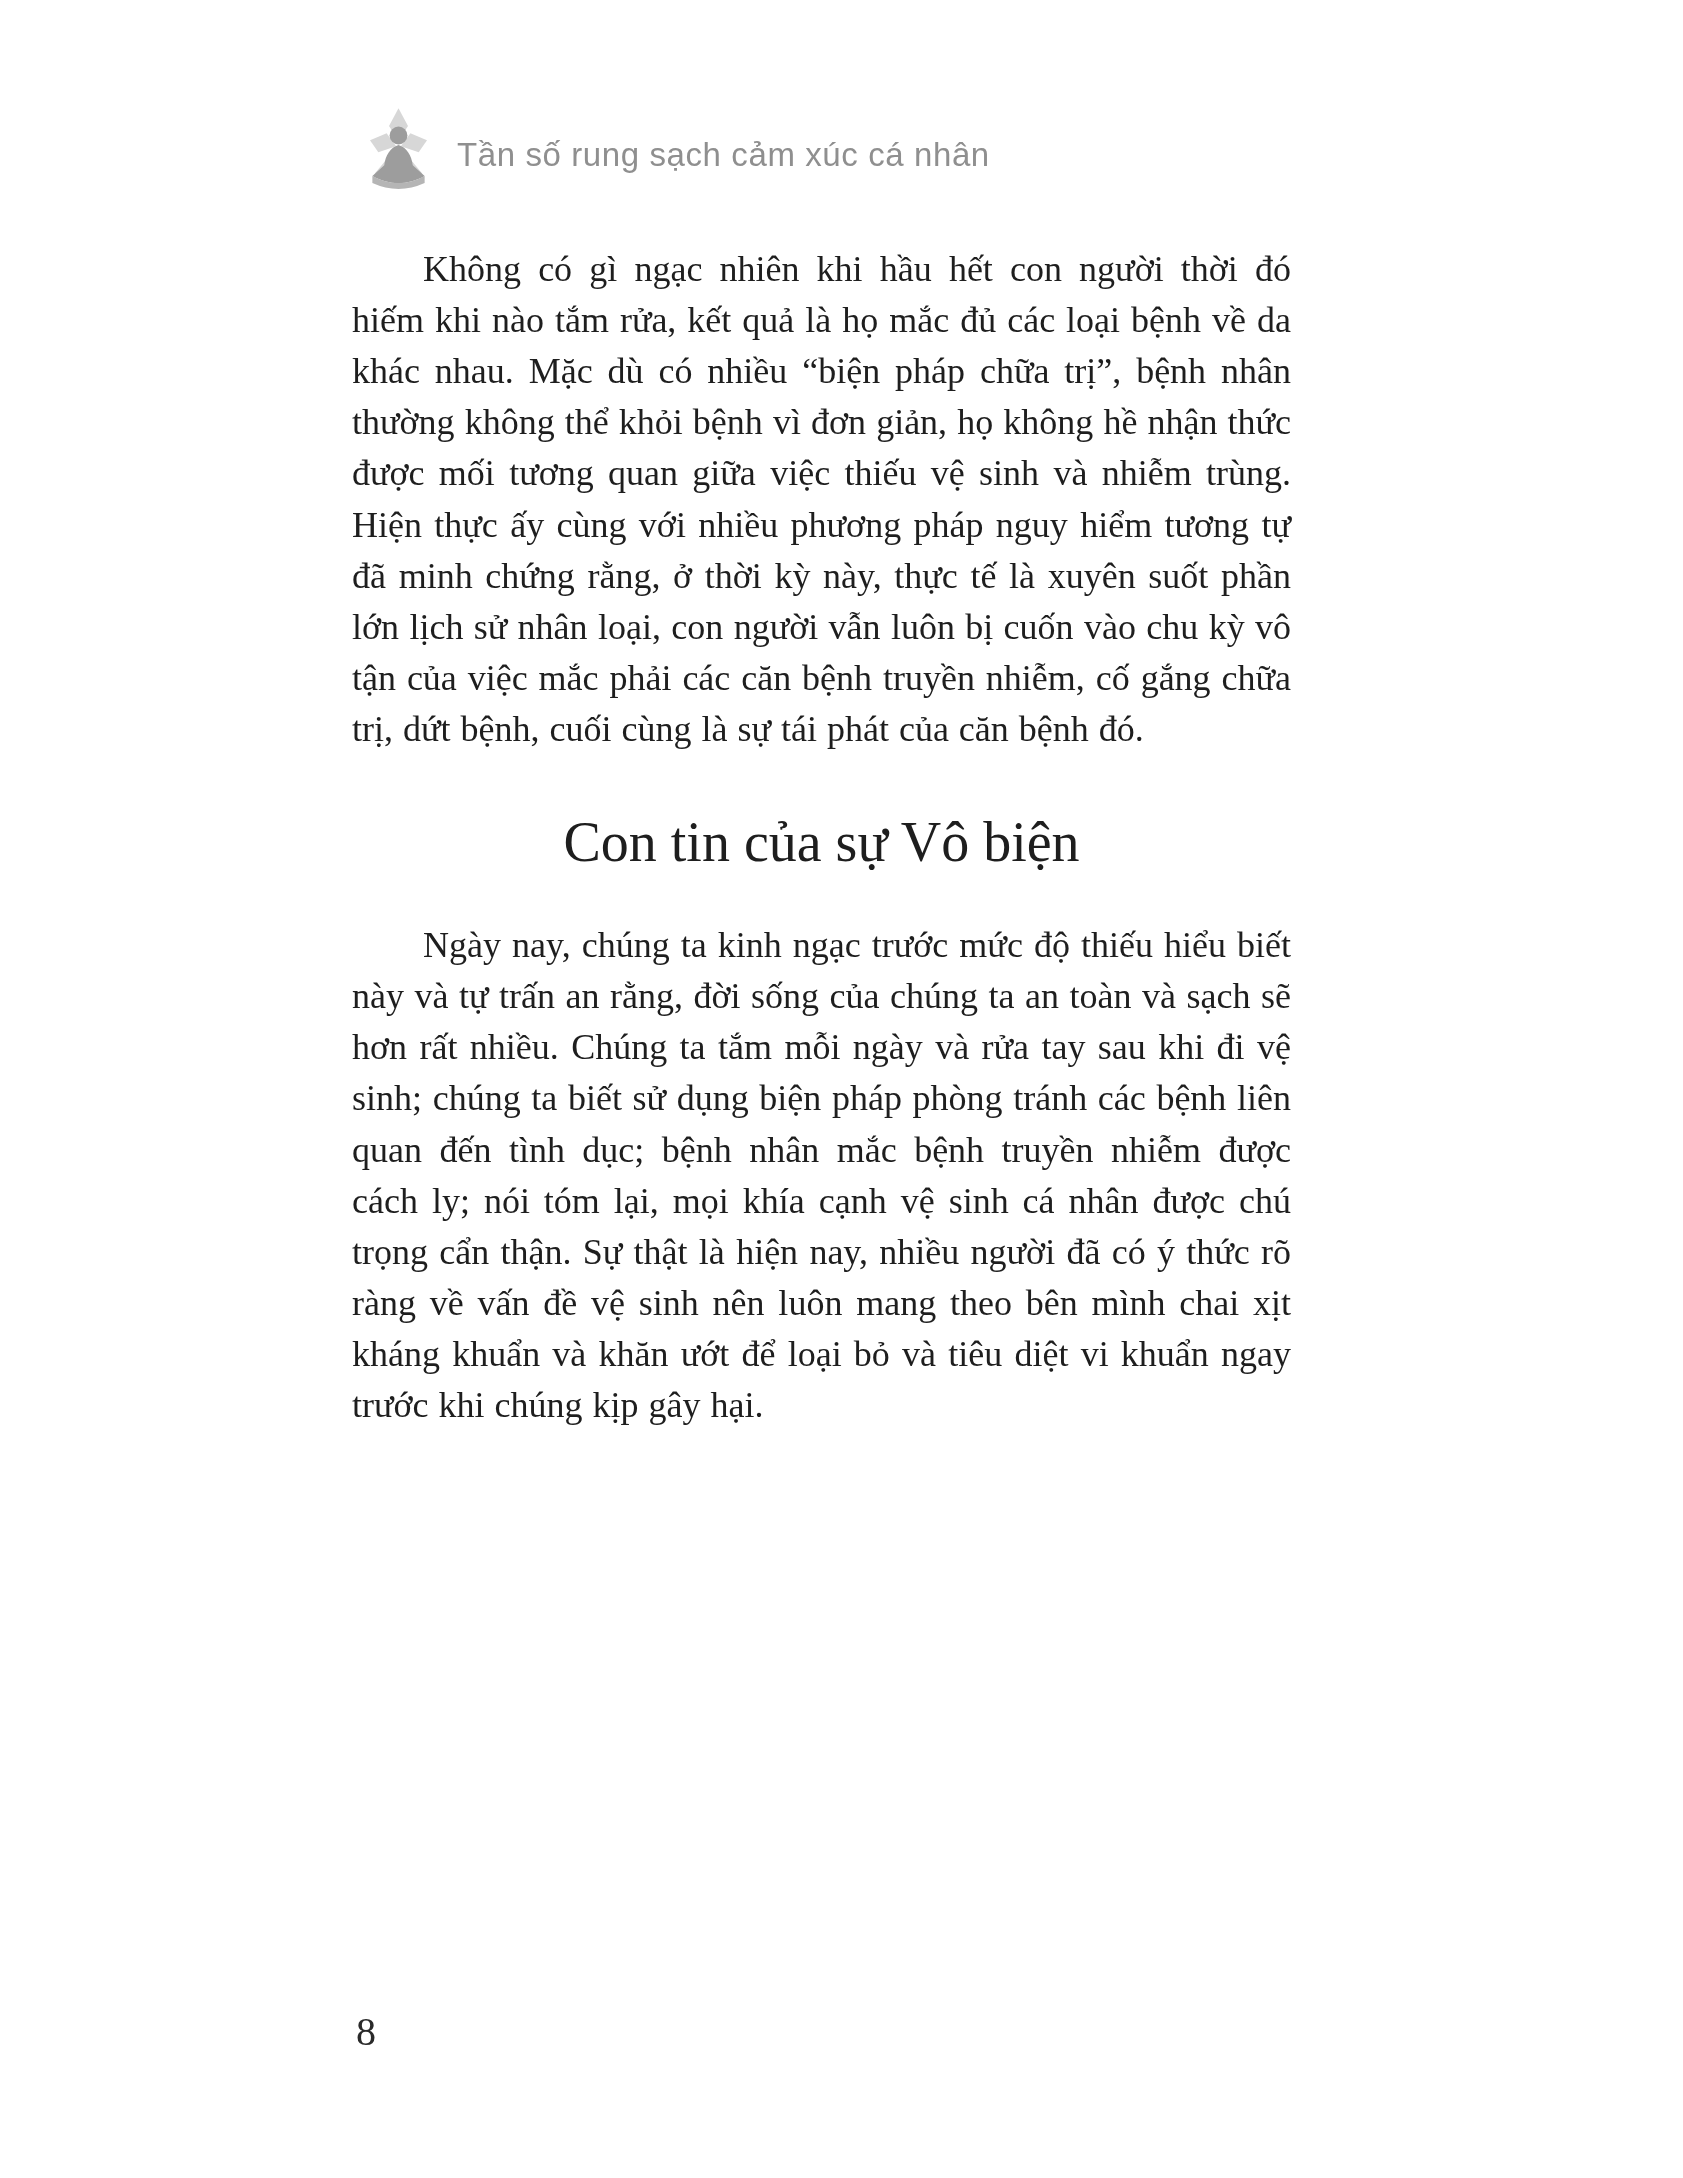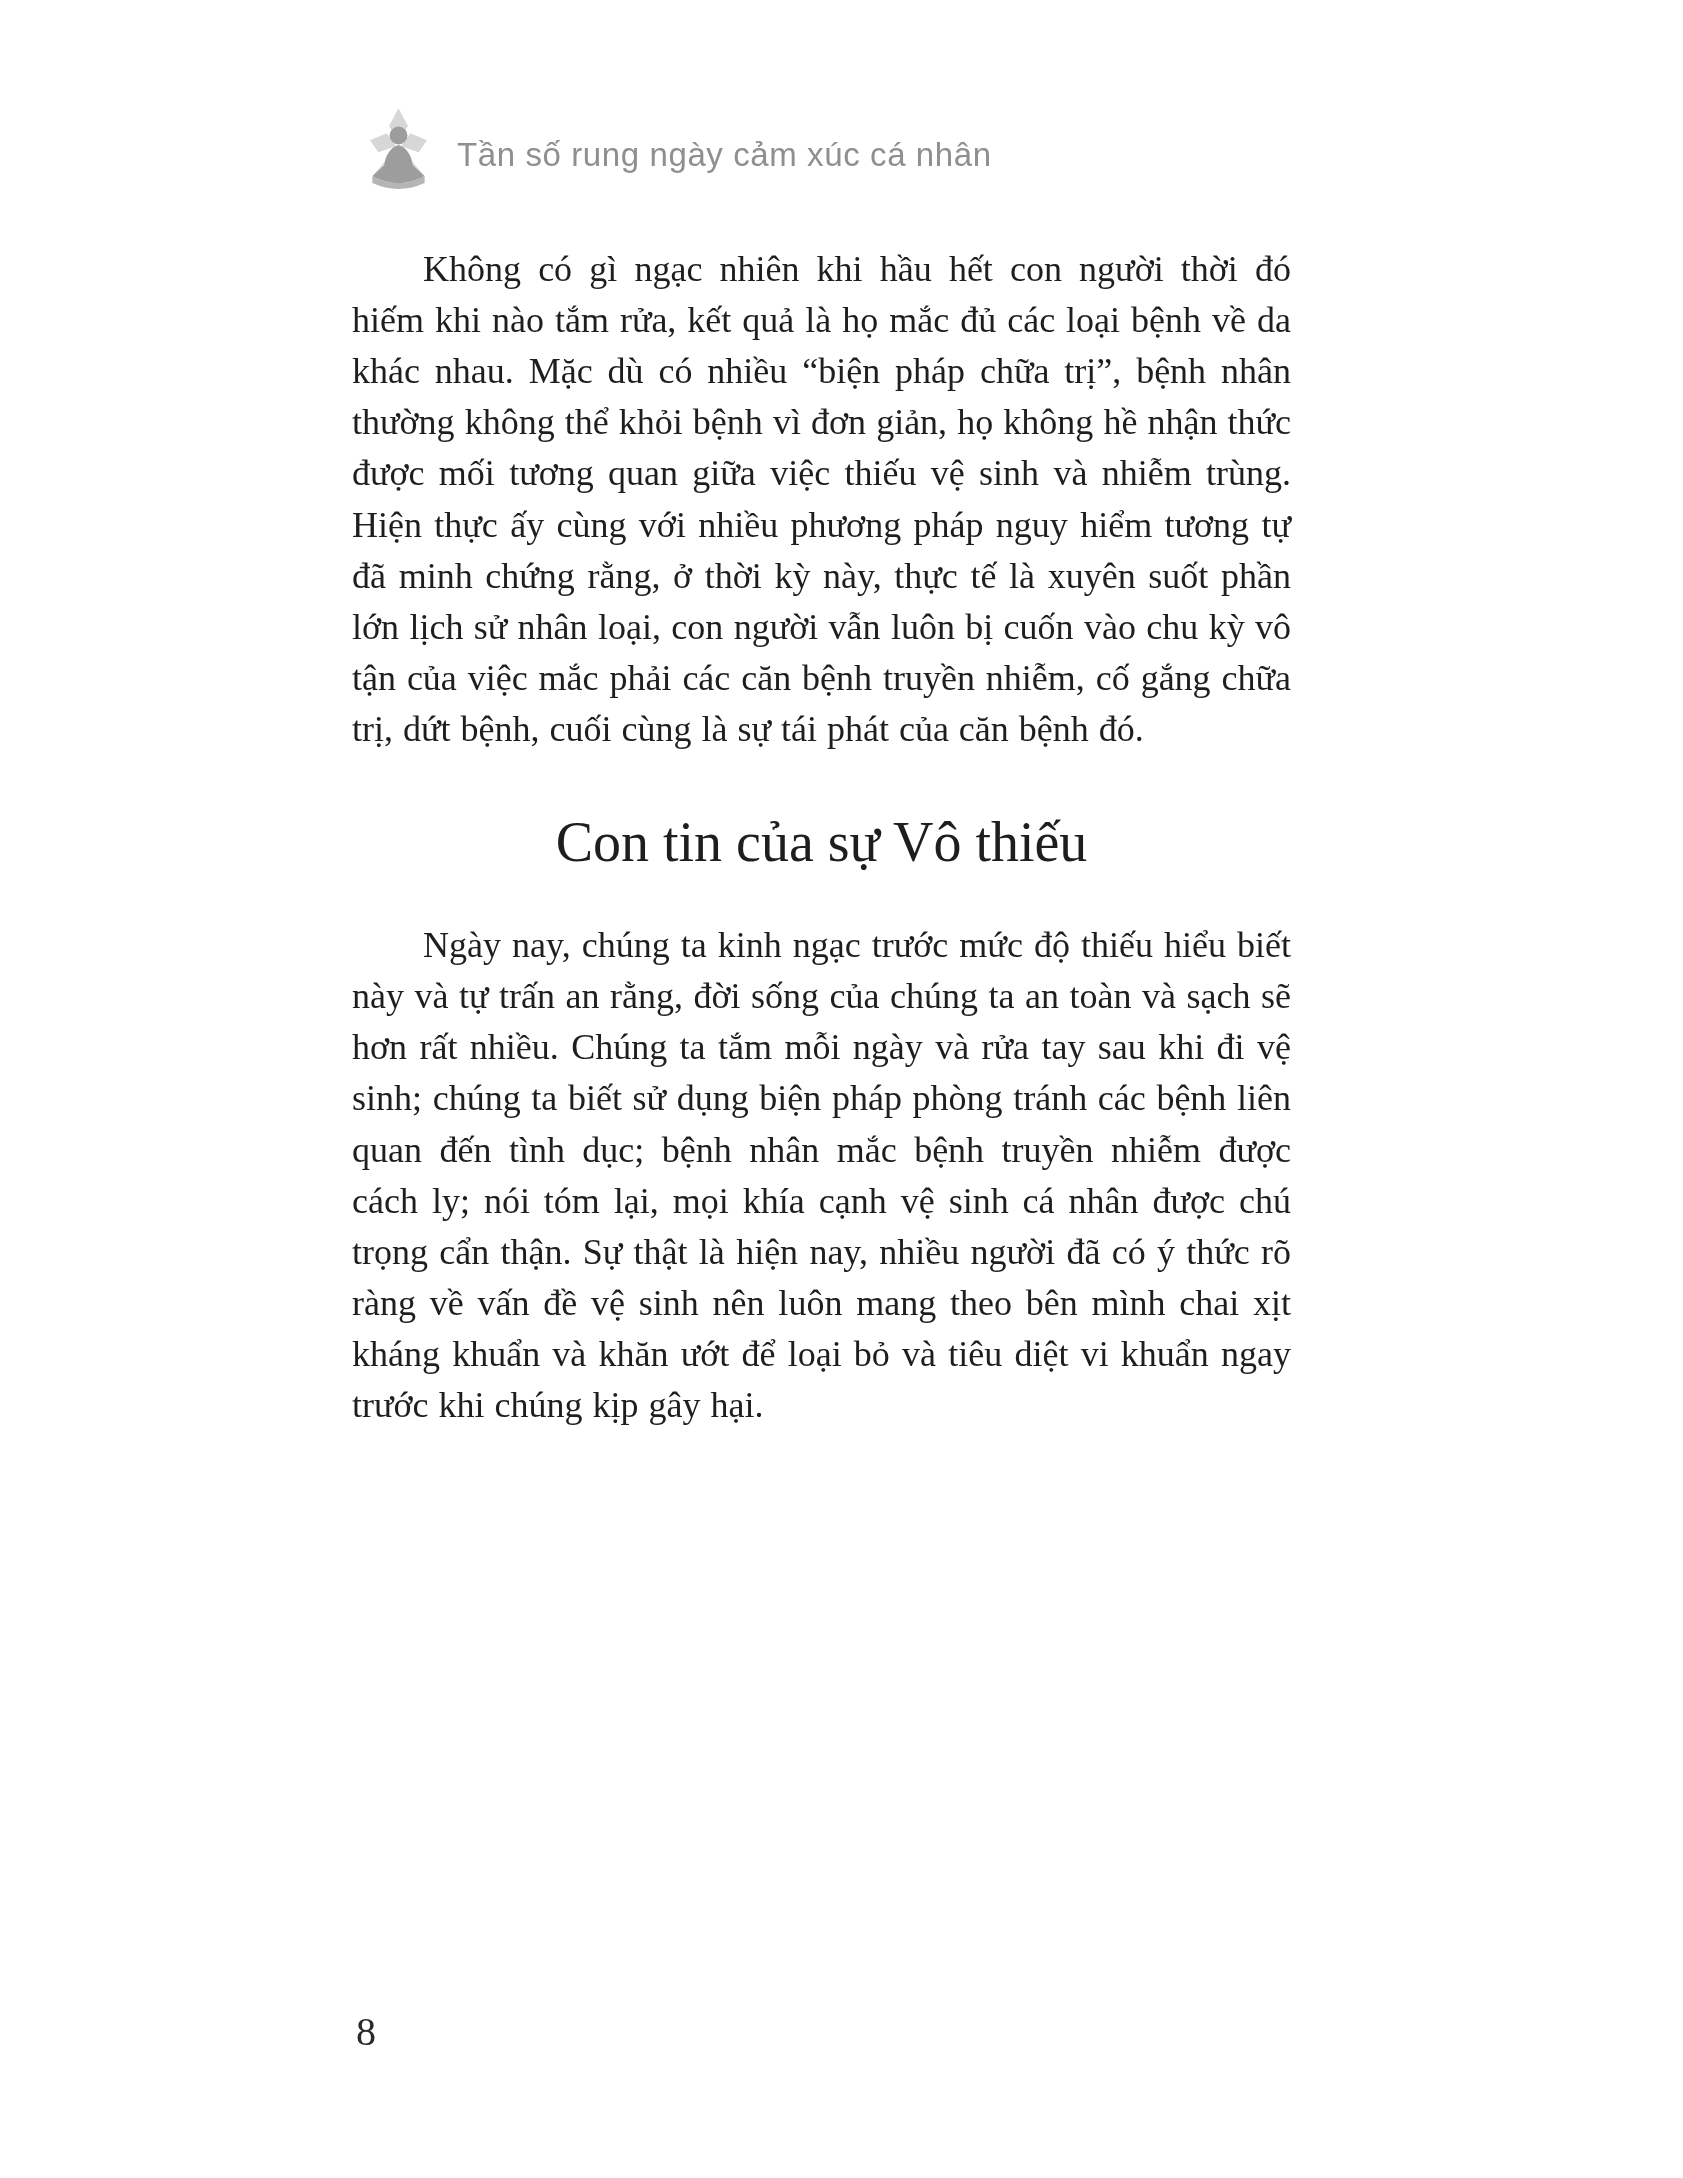--- a/index.html
+++ b/index.html
@@ -96,27 +96,27 @@
           <path d="M50 56 L40 44 L30 50 L38 62 Z"></path>
         </g>
 
         <g fill="#9d9d9d">
           <circle cx="30" cy="24" r="7.5"></circle>
           <path d="M30 32 c-7 2 -11 9 -12 17 l-10 9 c7 4 14 6 22 6 c8 0 15 -2 22 -6 l-10 -9 c-1 -8 -5 -15 -12 -17 z"></path>
           <path d="M8 58 q22 12 44 0 l0 6 q-22 10 -44 0 z" fill="#b5b5b5"></path>
         </g>
       </svg>
     </span>
-    <span class="header-title">Tần số rung ngày cảm xúc cá nhân</span>
+    <span class="header-title">Tần số rung sạch cảm xúc cá nhân</span>
   </header>
 
   <main class="content">
     <p class="body-para">Không có gì ngạc nhiên khi hầu hết con người thời đó hiếm khi nào tắm rửa, kết quả là họ mắc đủ các loại bệnh về da khác nhau. Mặc dù có nhiều “biện pháp chữa trị”, bệnh nhân thường không thể khỏi bệnh vì đơn giản, họ không hề nhận thức được mối tương quan giữa việc thiếu vệ sinh và nhiễm trùng. Hiện thực ấy cùng với nhiều phương pháp nguy hiểm tương tự đã minh chứng rằng, ở thời kỳ này, thực tế là xuyên suốt phần lớn lịch sử nhân loại, con người vẫn luôn bị cuốn vào chu kỳ vô tận của việc mắc phải các căn bệnh truyền nhiễm, cố gắng chữa trị, dứt bệnh, cuối cùng là sự tái phát của căn bệnh đó.</p>
 
-    <h2 class="section-heading">Con tin của sự Vô thiếu</h2>
+    <h2 class="section-heading">Con tin của sự Vô biện</h2>
 
     <p class="body-para">Ngày nay, chúng ta kinh ngạc trước mức độ thiếu hiểu biết này và tự trấn an rằng, đời sống của chúng ta an toàn và sạch sẽ hơn rất nhiều. Chúng ta tắm mỗi ngày và rửa tay sau khi đi vệ sinh; chúng ta biết sử dụng biện pháp phòng tránh các bệnh liên quan đến tình dục; bệnh nhân mắc bệnh truyền nhiễm được cách ly; nói tóm lại, mọi khía cạnh vệ sinh cá nhân được chú trọng cẩn thận. Sự thật là hiện nay, nhiều người đã có ý thức rõ ràng về vấn đề vệ sinh nên luôn mang theo bên mình chai xịt kháng khuẩn và khăn ướt để loại bỏ và tiêu diệt vi khuẩn ngay trước khi chúng kịp gây hại.</p>
   </main>
 
   <div class="page-number">8</div>
 
 </div>
 
 
 </body></html>

